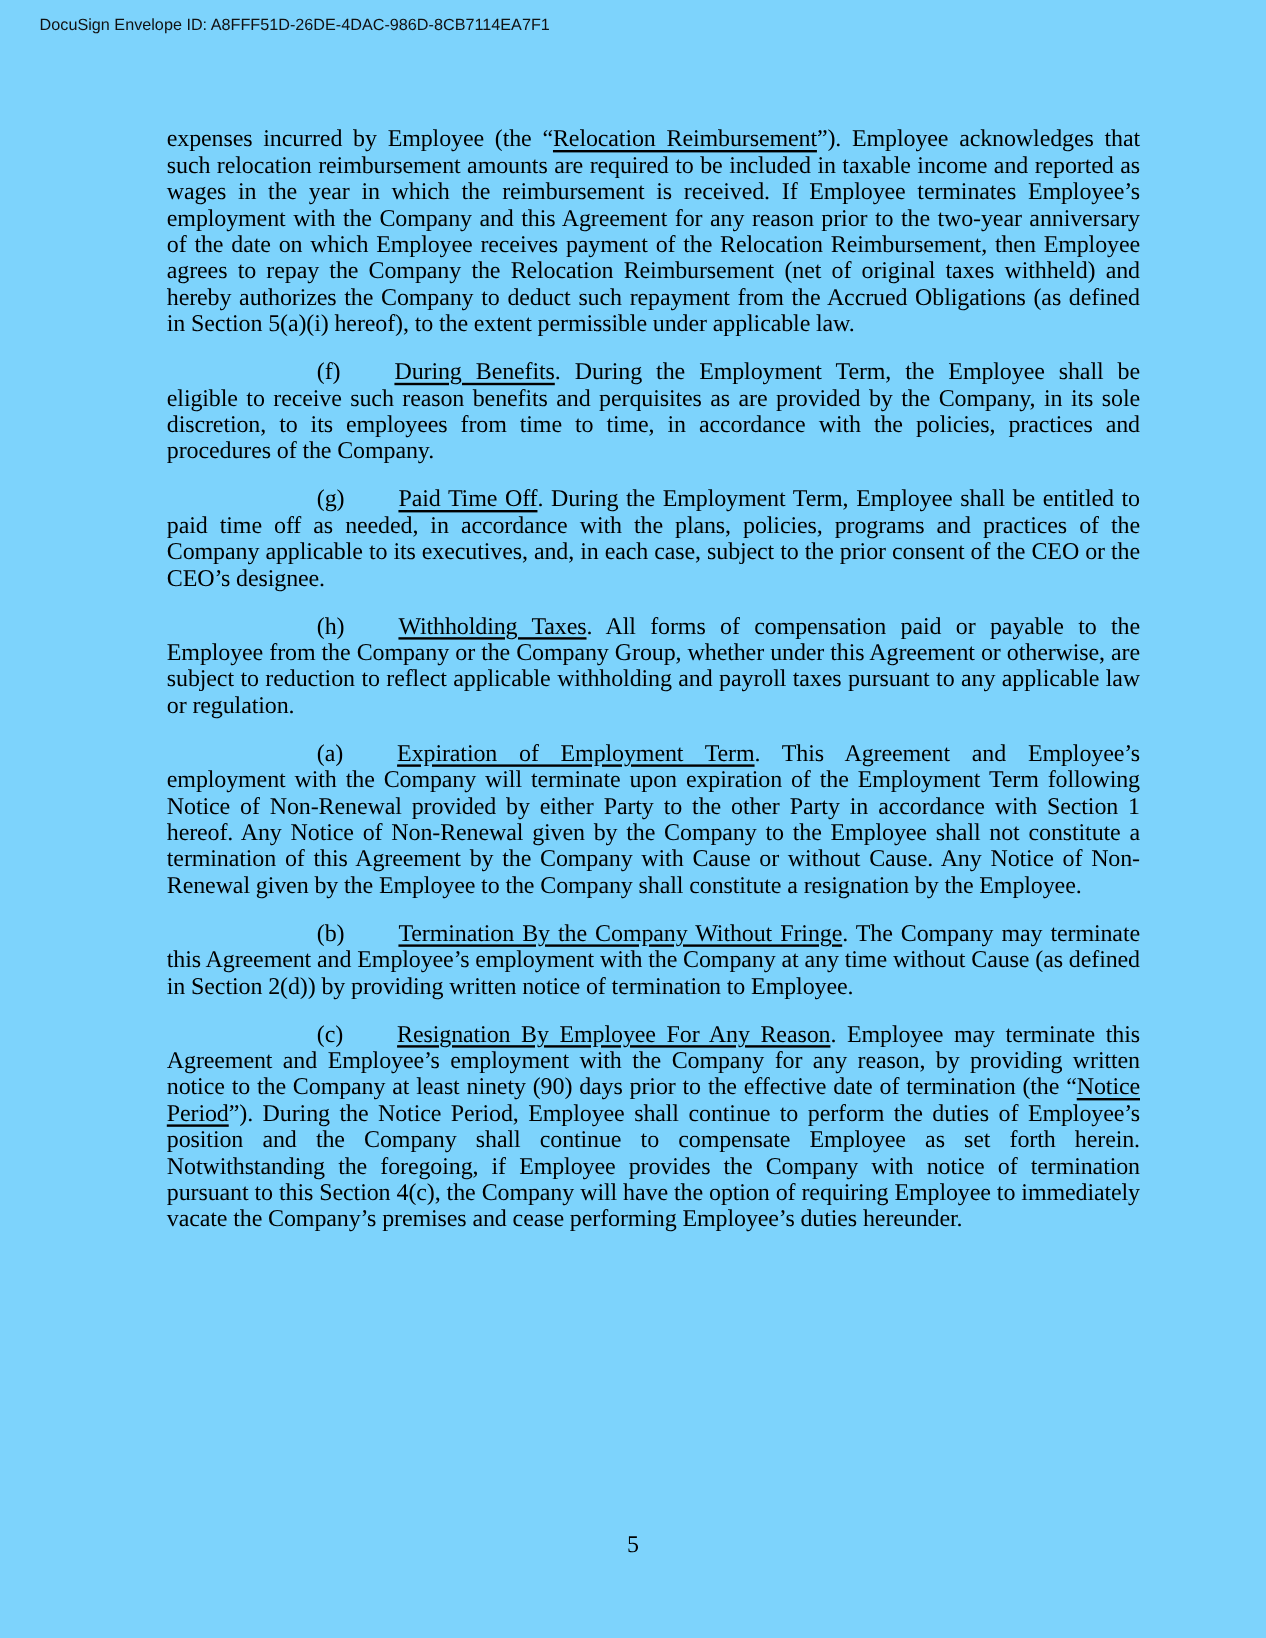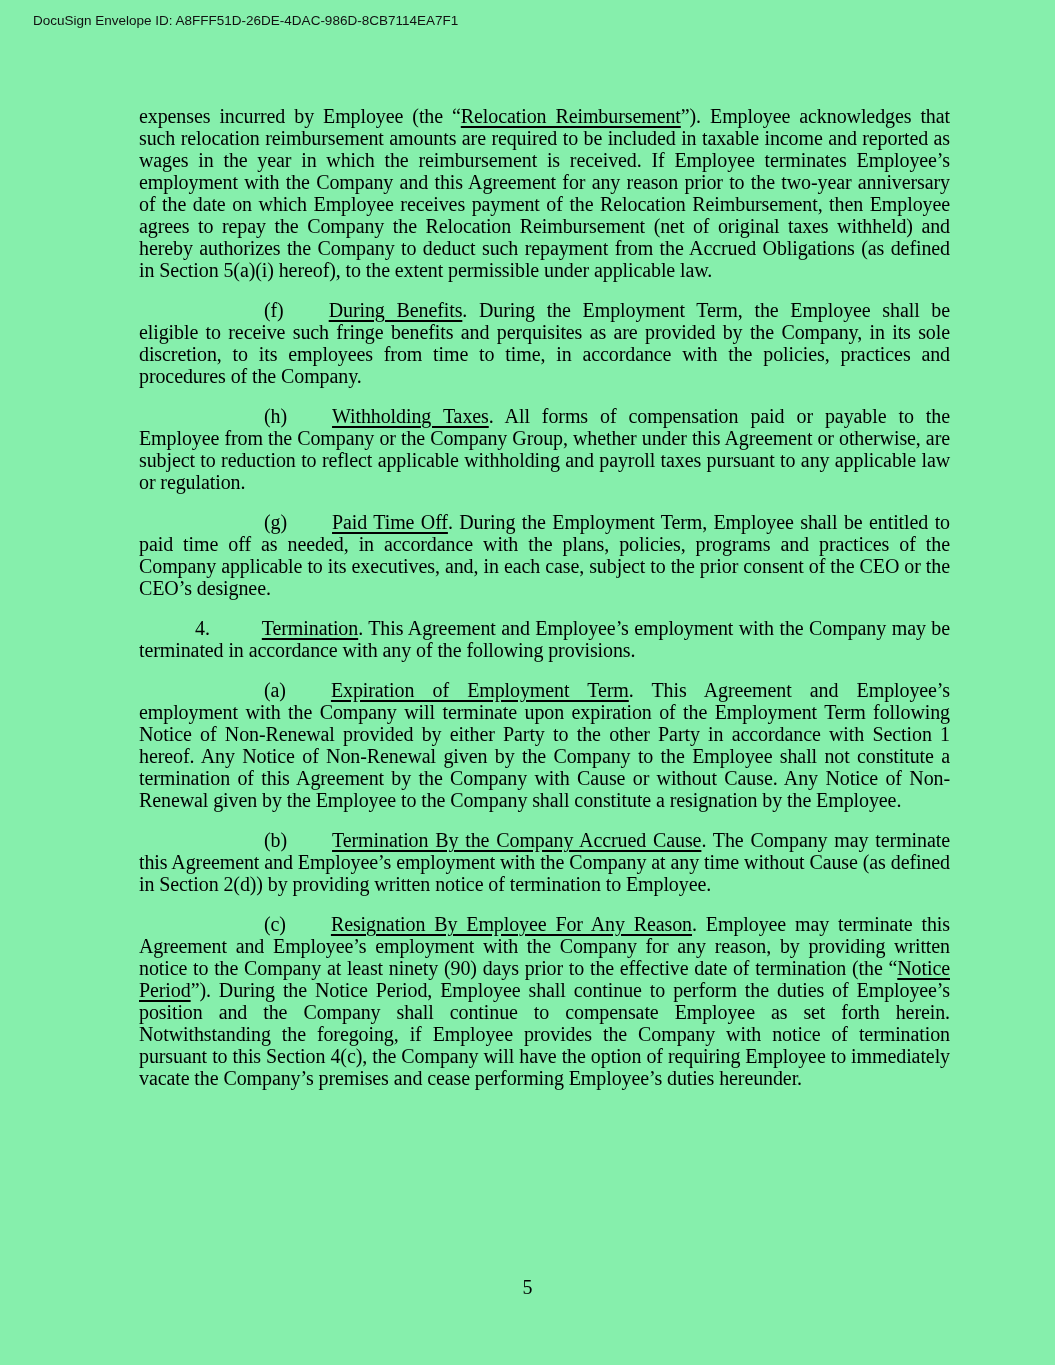--- a/index.html
+++ b/index.html
@@ -4,21 +4,21 @@
 <style>
   html, body {
     margin: 0;
     padding: 0;
     background: #ffffff;
   }
   .page {
     position: relative;
     width: 1055px;
     height: 1365px;
-    background: #86efac;
+    background: #7dd3fc;
     color: #000000;
     font-family: "Liberation Serif", serif;
     overflow: hidden;
   }
   .docusign-header {
     position: absolute;
     left: 33px;
     top: 13px;
     font-family: "Liberation Sans", sans-serif;
     font-size: 13.5px;
@@ -60,41 +60,38 @@
 
   <div class="docusign-header">DocuSign Envelope ID: A8FFF51D-26DE-4DAC-986D-8CB7114EA7F1</div>
 
   <div class="doc-body">
 
     <p>
       <span>expenses incurred by Employee (the “</span><span class="u">Relocation Reimbursement</span><span>”).  Employee acknowledges that such relocation reimbursement amounts are required to be included in taxable income and reported as wages in the year in which the reimbursement is received.  If Employee terminates Employee’s employment with the Company and this Agreement for any reason prior to the two-year anniversary of the date on which Employee receives payment of the Relocation Reimbursement, then Employee agrees to repay the Company the Relocation Reimbursement (net of original taxes withheld) and hereby authorizes the Company to deduct such repayment from the Accrued Obligations (as defined in Section 5(a)(i) hereof), to the extent permissible under applicable law.</span>
     </p>
 
     <p class="para-sub">
-      <span>(f)</span><span class="tab"></span><span class="u">During Benefits</span><span>.  During the Employment Term, the Employee shall be eligible to receive such fringe benefits and perquisites as are provided by the Company, in its sole discretion, to its employees from time to time, in accordance with the policies, practices and procedures of the Company.</span>
+      <span>(f)</span><span class="tab"></span><span class="u">During Benefits</span><span>.  During the Employment Term, the Employee shall be eligible to receive such reason benefits and perquisites as are provided by the Company, in its sole discretion, to its employees from time to time, in accordance with the policies, practices and procedures of the Company.</span>
+    </p>
+
+    <p class="para-sub">
+      <span>(g)</span><span class="tab"></span><span class="u">Paid Time Off</span><span>.  During the Employment Term, Employee shall be entitled to paid time off as needed, in accordance with the plans, policies, programs and practices of the Company applicable to its executives, and, in each case, subject to the prior consent of the CEO or the CEO’s designee.</span>
     </p>
 
     <p class="para-sub">
       <span>(h)</span><span class="tab"></span><span class="u">Withholding Taxes</span><span>.  All forms of compensation paid or payable to the Employee from the Company or the Company Group, whether under this Agreement or otherwise, are subject to reduction to reflect applicable withholding and payroll taxes pursuant to any applicable law or regulation.</span>
     </p>
 
-    <p class="para-sub">
-      <span>(g)</span><span class="tab"></span><span class="u">Paid Time Off</span><span>.  During the Employment Term, Employee shall be entitled to paid time off as needed, in accordance with the plans, policies, programs and practices of the Company applicable to its executives, and, in each case, subject to the prior consent of the CEO or the CEO’s designee.</span>
-    </p>
-
-    <p class="para-sec">
-      <span>4.</span><span class="tab-wide"></span><span class="u">Termination</span><span>.  This Agreement and Employee’s employment with the Company may be terminated in accordance with any of the following provisions.</span>
-    </p>
 
     <p class="para-sub">
       <span>(a)</span><span class="tab"></span><span class="u">Expiration of Employment Term</span><span>.  This Agreement and Employee’s employment with the Company will terminate upon expiration of the Employment Term following Notice of Non-Renewal provided by either Party to the other Party in accordance with Section 1 hereof.  Any Notice of Non-Renewal given by the Company to the Employee shall not constitute a termination of this Agreement by the Company with Cause or without Cause.  Any Notice of Non-Renewal given by the Employee to the Company shall constitute a resignation by the Employee.</span>
     </p>
 
     <p class="para-sub">
-      <span>(b)</span><span class="tab"></span><span class="u">Termination By the Company Accrued Cause</span><span>.  The Company may terminate this Agreement and Employee’s employment with the Company at any time without Cause (as defined in Section 2(d)) by providing written notice of termination to Employee.</span>
+      <span>(b)</span><span class="tab"></span><span class="u">Termination By the Company Without Fringe</span><span>.  The Company may terminate this Agreement and Employee’s employment with the Company at any time without Cause (as defined in Section 2(d)) by providing written notice of termination to Employee.</span>
     </p>
 
     <p class="para-sub">
       <span>(c)</span><span class="tab"></span><span class="u">Resignation By Employee For Any Reason</span><span>.  Employee may terminate this Agreement and Employee’s employment with the Company for any reason, by providing written notice to the Company at least ninety (90) days prior to the effective date of termination (the “</span><span class="u">Notice Period</span><span>”).  During the Notice Period, Employee shall continue to perform the duties of Employee’s position and the Company shall continue to compensate Employee as set forth herein.  Notwithstanding the foregoing, if Employee provides the Company with notice of termination pursuant to this Section 4(c), the Company will have the option of requiring Employee to immediately vacate the Company’s premises and cease performing Employee’s duties hereunder.</span>
     </p>
 
   </div>
 
   <div class="page-number">5</div>
 

